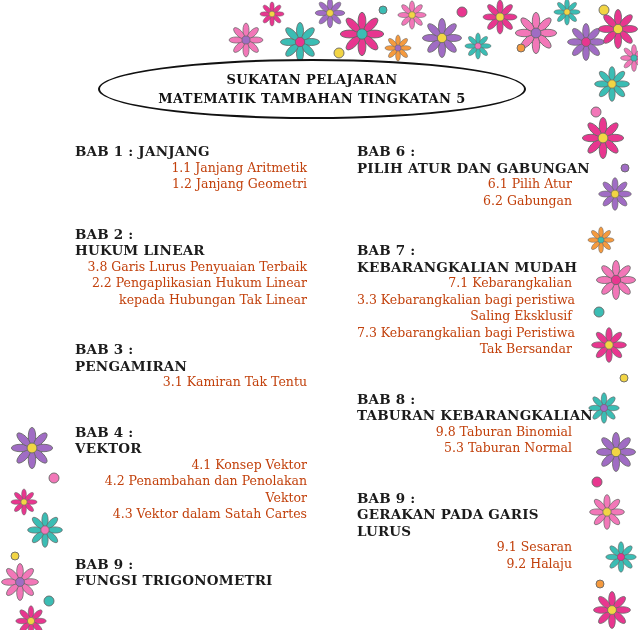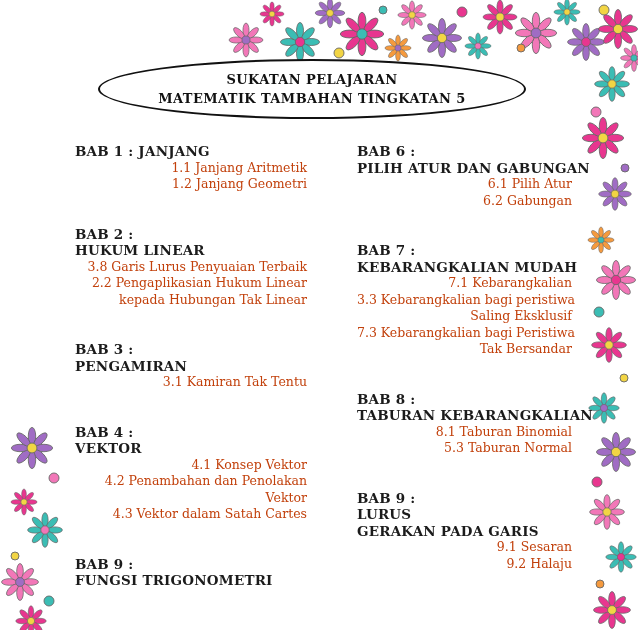--- a/index.html
+++ b/index.html
@@ -159,26 +159,26 @@
           <div class="heading">KEBARANGKALIAN MUDAH</div>
           <div class="item">7.1 Kebarangkalian</div>
           <div class="item">3.3 Kebarangkalian bagi peristiwa</div>
           <div class="item">Saling Eksklusif</div>
           <div class="item">7.3 Kebarangkalian bagi Peristiwa</div>
           <div class="item">Tak Bersandar</div>
         </div>
         <div class="section">
           <div class="heading">BAB 8 :</div>
           <div class="heading">TABURAN KEBARANGKALIAN</div>
-          <div class="item">8.1 Taburan Binomial</div>
+          <div class="item">9.8 Taburan Binomial</div>
           <div class="item">5.3 Taburan Normal</div>
         </div>
         <div class="section">
           <div class="heading">BAB 9 :</div>
+          <div class="heading">GERAKAN PADA GARIS</div>
           <div class="heading">LURUS</div>
-          <div class="heading">GERAKAN PADA GARIS</div>
           <div class="item">9.1 Sesaran</div>
           <div class="item">9.2 Halaju</div>
         </div>
       </div>
   </div>
 
 </div>
 
 </body></html>

